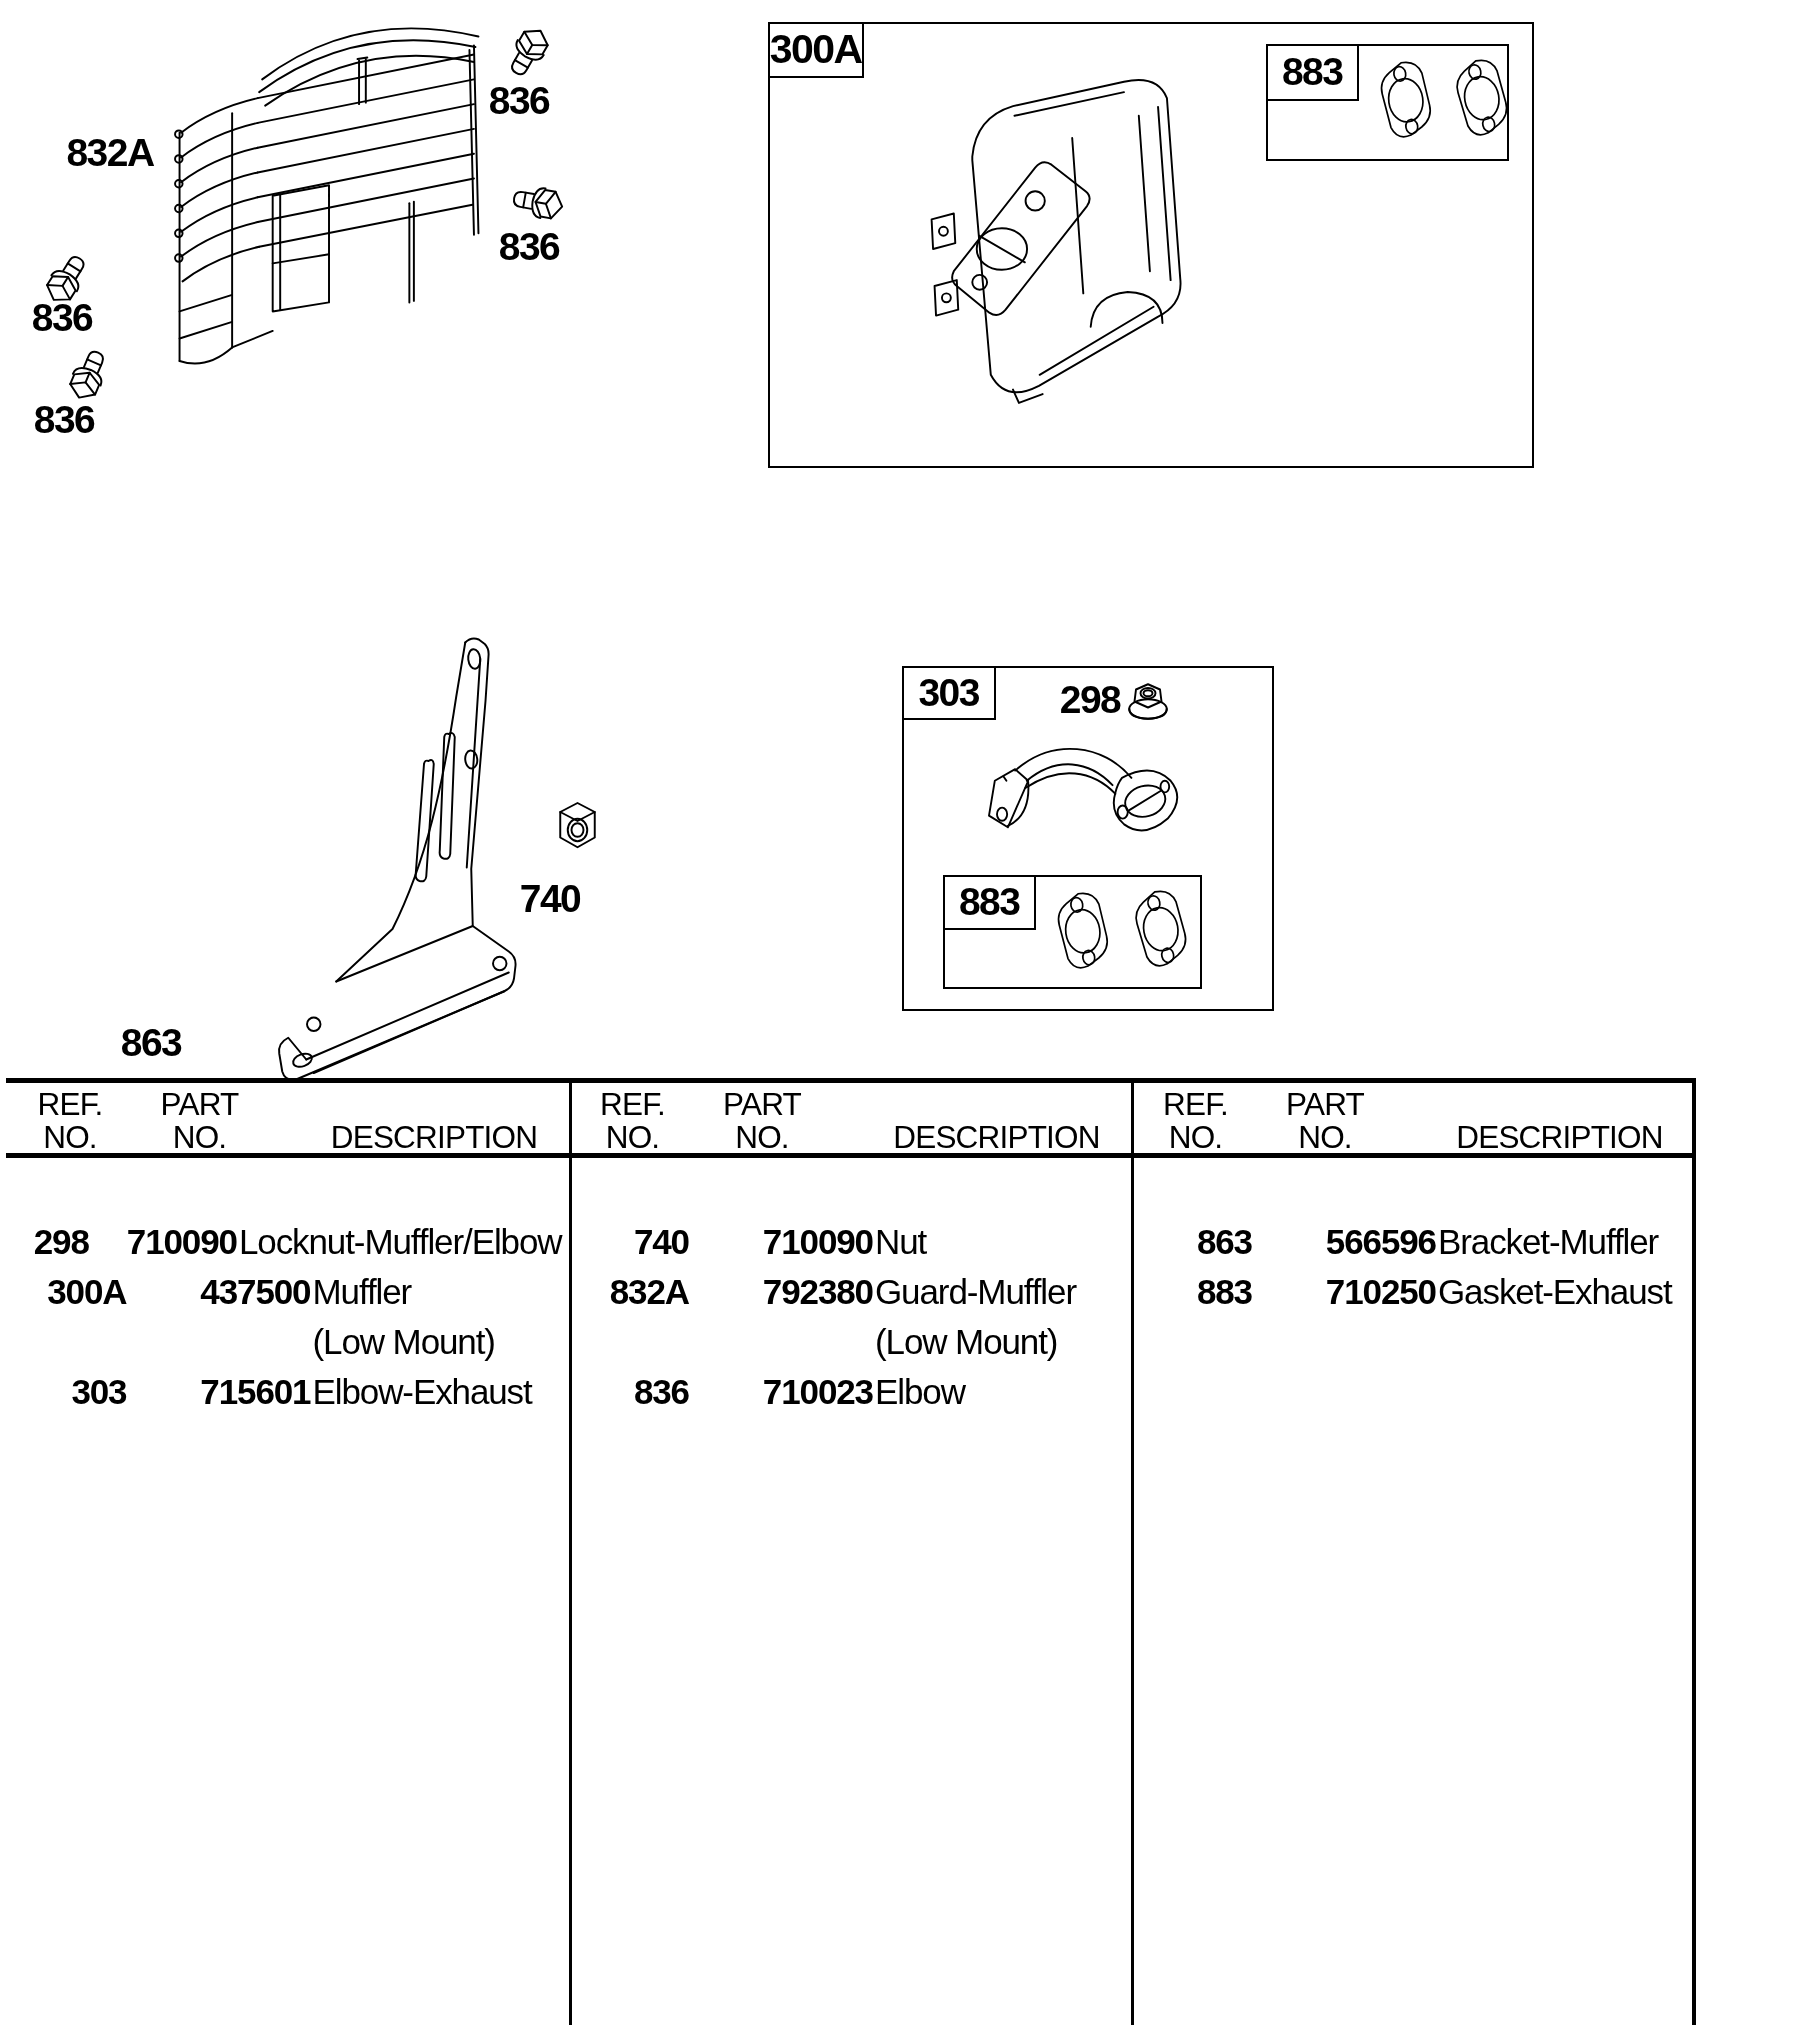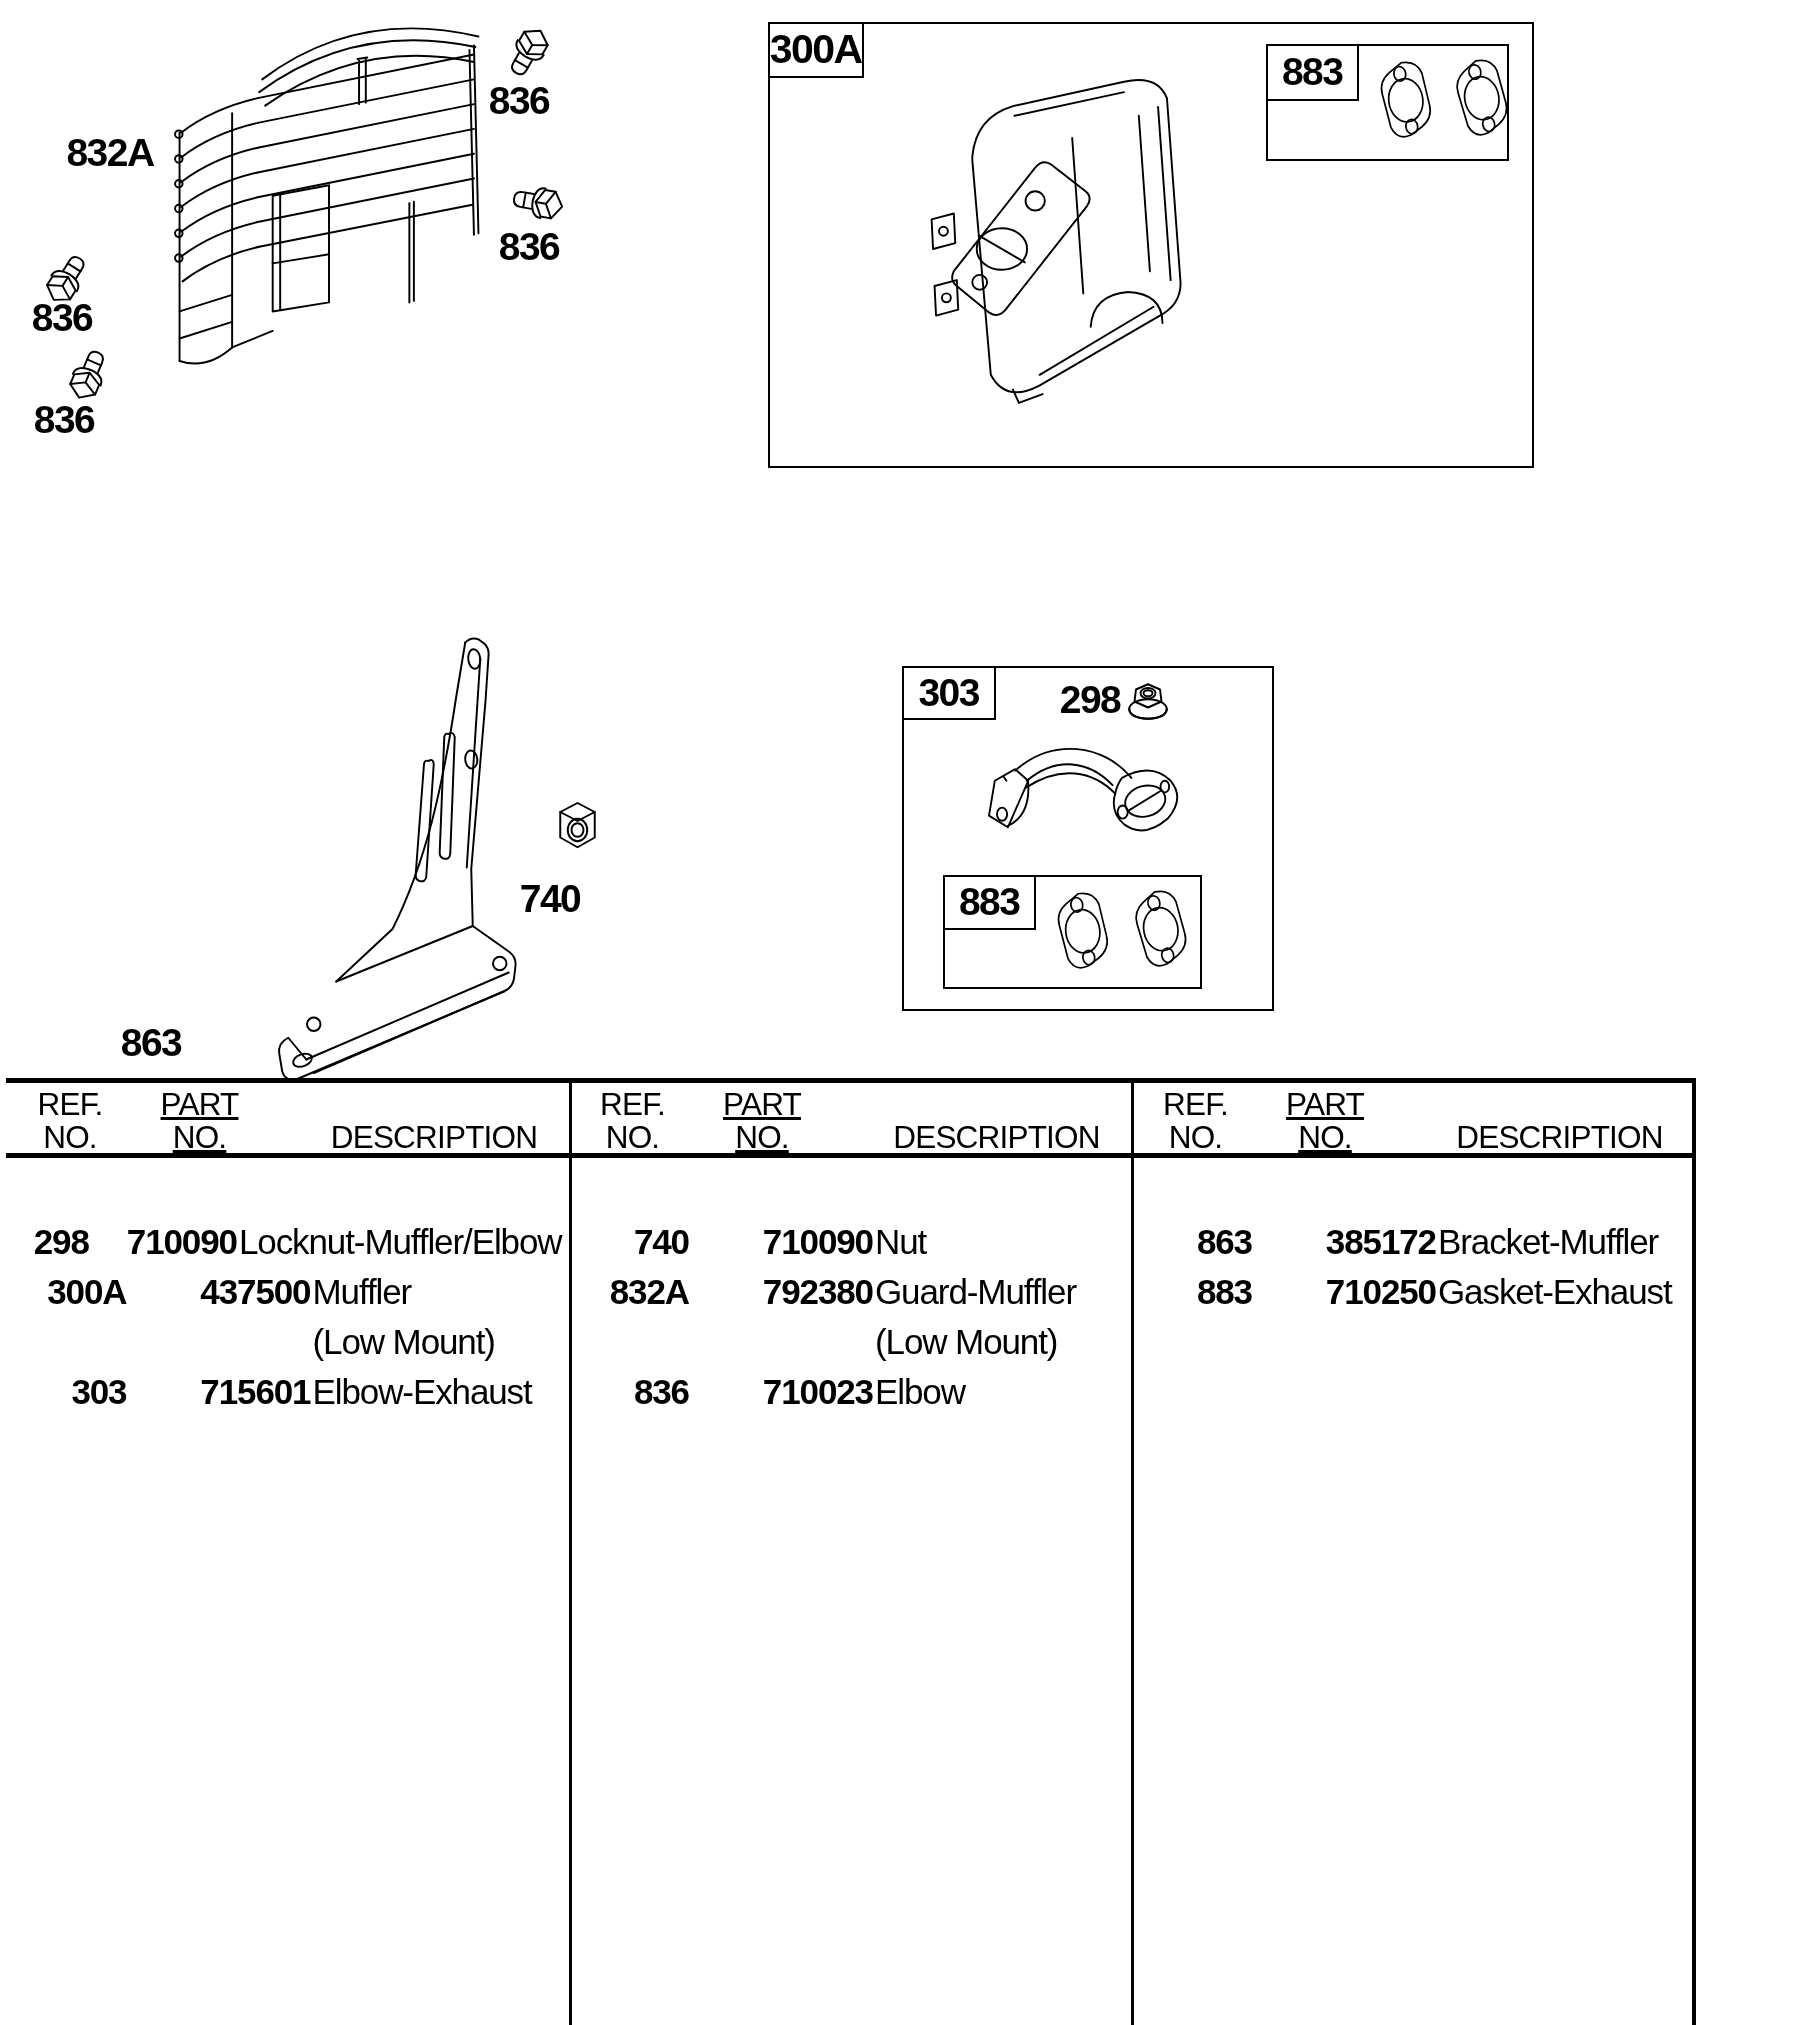--- a/index.html
+++ b/index.html
@@ -10,21 +10,21 @@
   .pbox{position:absolute;border:2.3px solid #000;background:transparent;}
   .corner-label{position:absolute;left:-2.3px;top:-2.3px;border:2.3px solid #000;background:#fff;
                 display:flex;align-items:center;justify-content:center;
                 font-weight:700;font-size:39px;letter-spacing:-1.5px;}
   svg{position:absolute;overflow:visible;}
   svg *{fill:none;stroke:#000;stroke-width:2.6;stroke-linecap:round;stroke-linejoin:round;}
   .hline,.vline{position:absolute;background:#000;}
   .thead{position:absolute;display:flex;font-size:31.5px;letter-spacing:-0.8px;line-height:33px;}
   .hcell{display:flex;flex-direction:column;justify-content:flex-end;text-align:center;}
   .w-ref{width:113px;}
-  .w-part{width:146px;text-decoration:underline;}
+  .w-part{width:146px;}
   .w-desc{width:323px;}
   .tsection{position:absolute;font-size:35px;letter-spacing:-1.1px;}
   .trow{display:flex;height:50px;align-items:center;}
   .c-ref{width:113px;text-align:right;font-weight:700;}
   .c-part{width:146px;text-align:right;font-weight:700;padding-left:38px;}
   .c-desc{padding-left:2px;text-align:left;white-space:nowrap;}
 </style>
 </head>
 <body>
 
@@ -306,21 +306,21 @@
       <div class="trow">
         <div class="c-ref">836</div>
         <div class="c-part">710023</div>
         <div class="c-desc">Elbow</div>
       </div>
     </div>
 
     <div class="tsection" style="left:1139px;top:1217px;width:548px">
       <div class="trow">
         <div class="c-ref">863</div>
-        <div class="c-part">385172</div>
+        <div class="c-part">566596</div>
         <div class="c-desc">Bracket-Muffler</div>
       </div>
       <div class="trow">
         <div class="c-ref">883</div>
         <div class="c-part">710250</div>
         <div class="c-desc">Gasket-Exhaust</div>
       </div>
     </div>
   </div>
 

